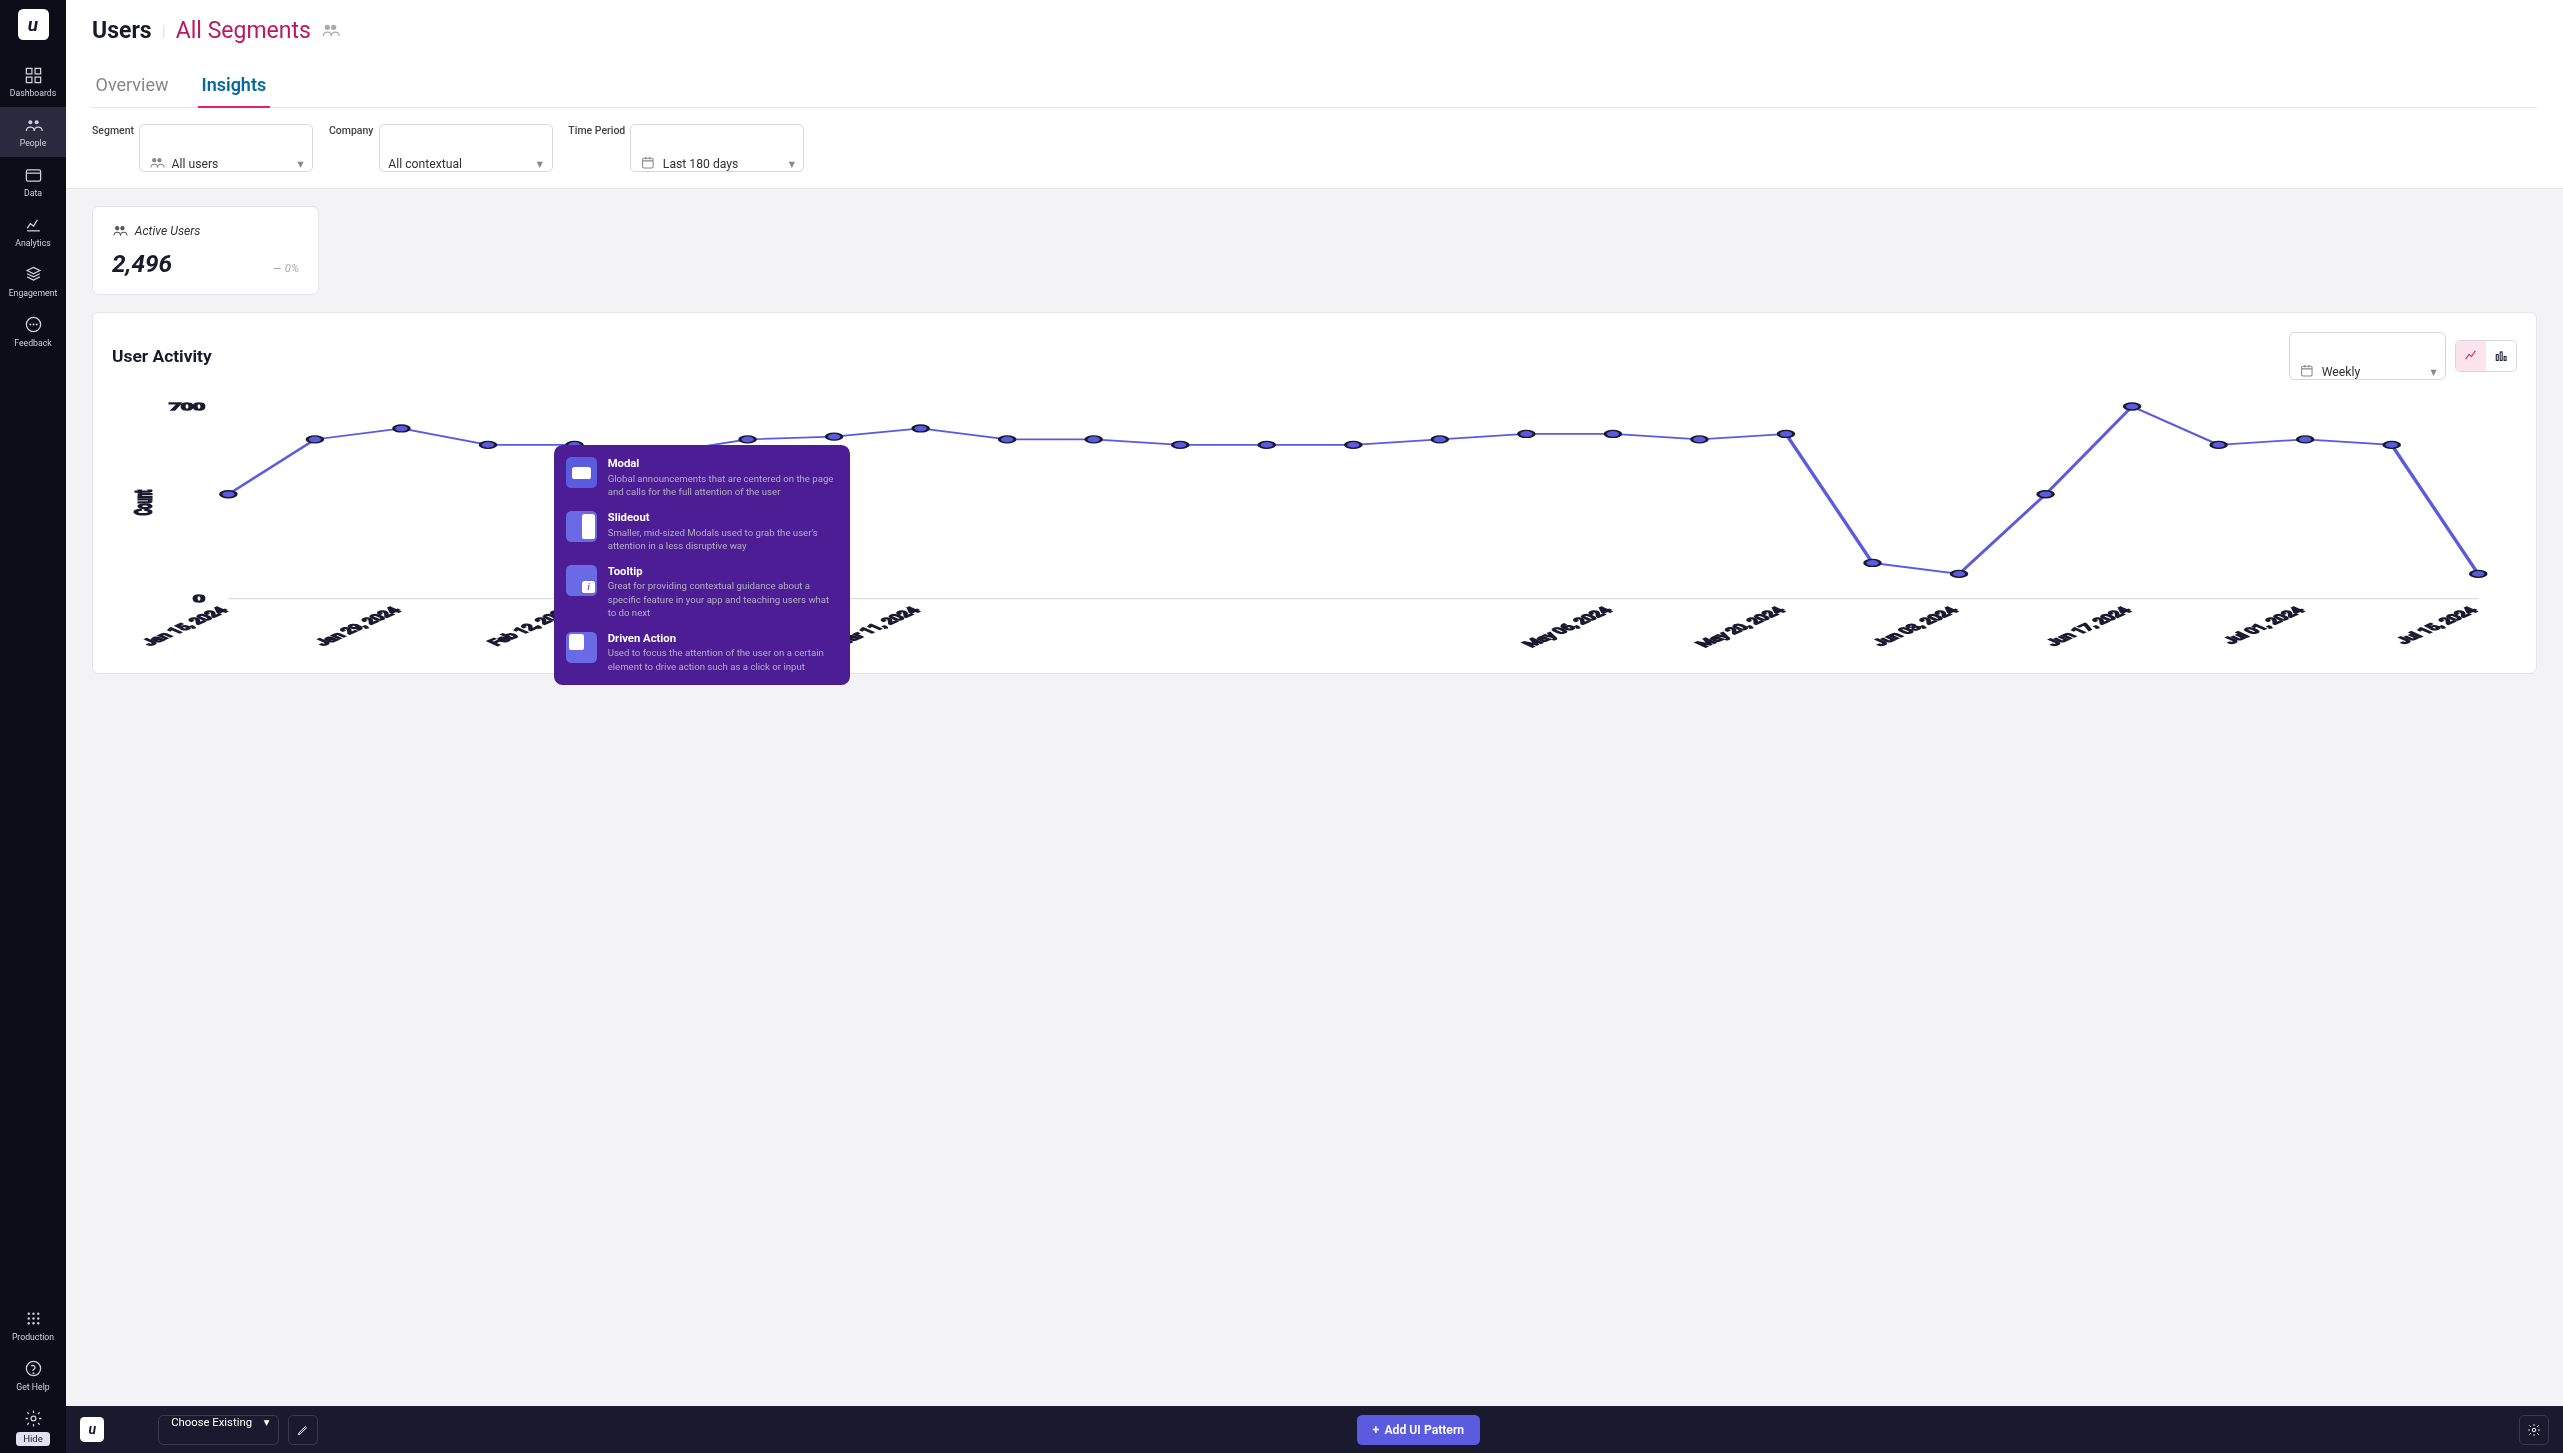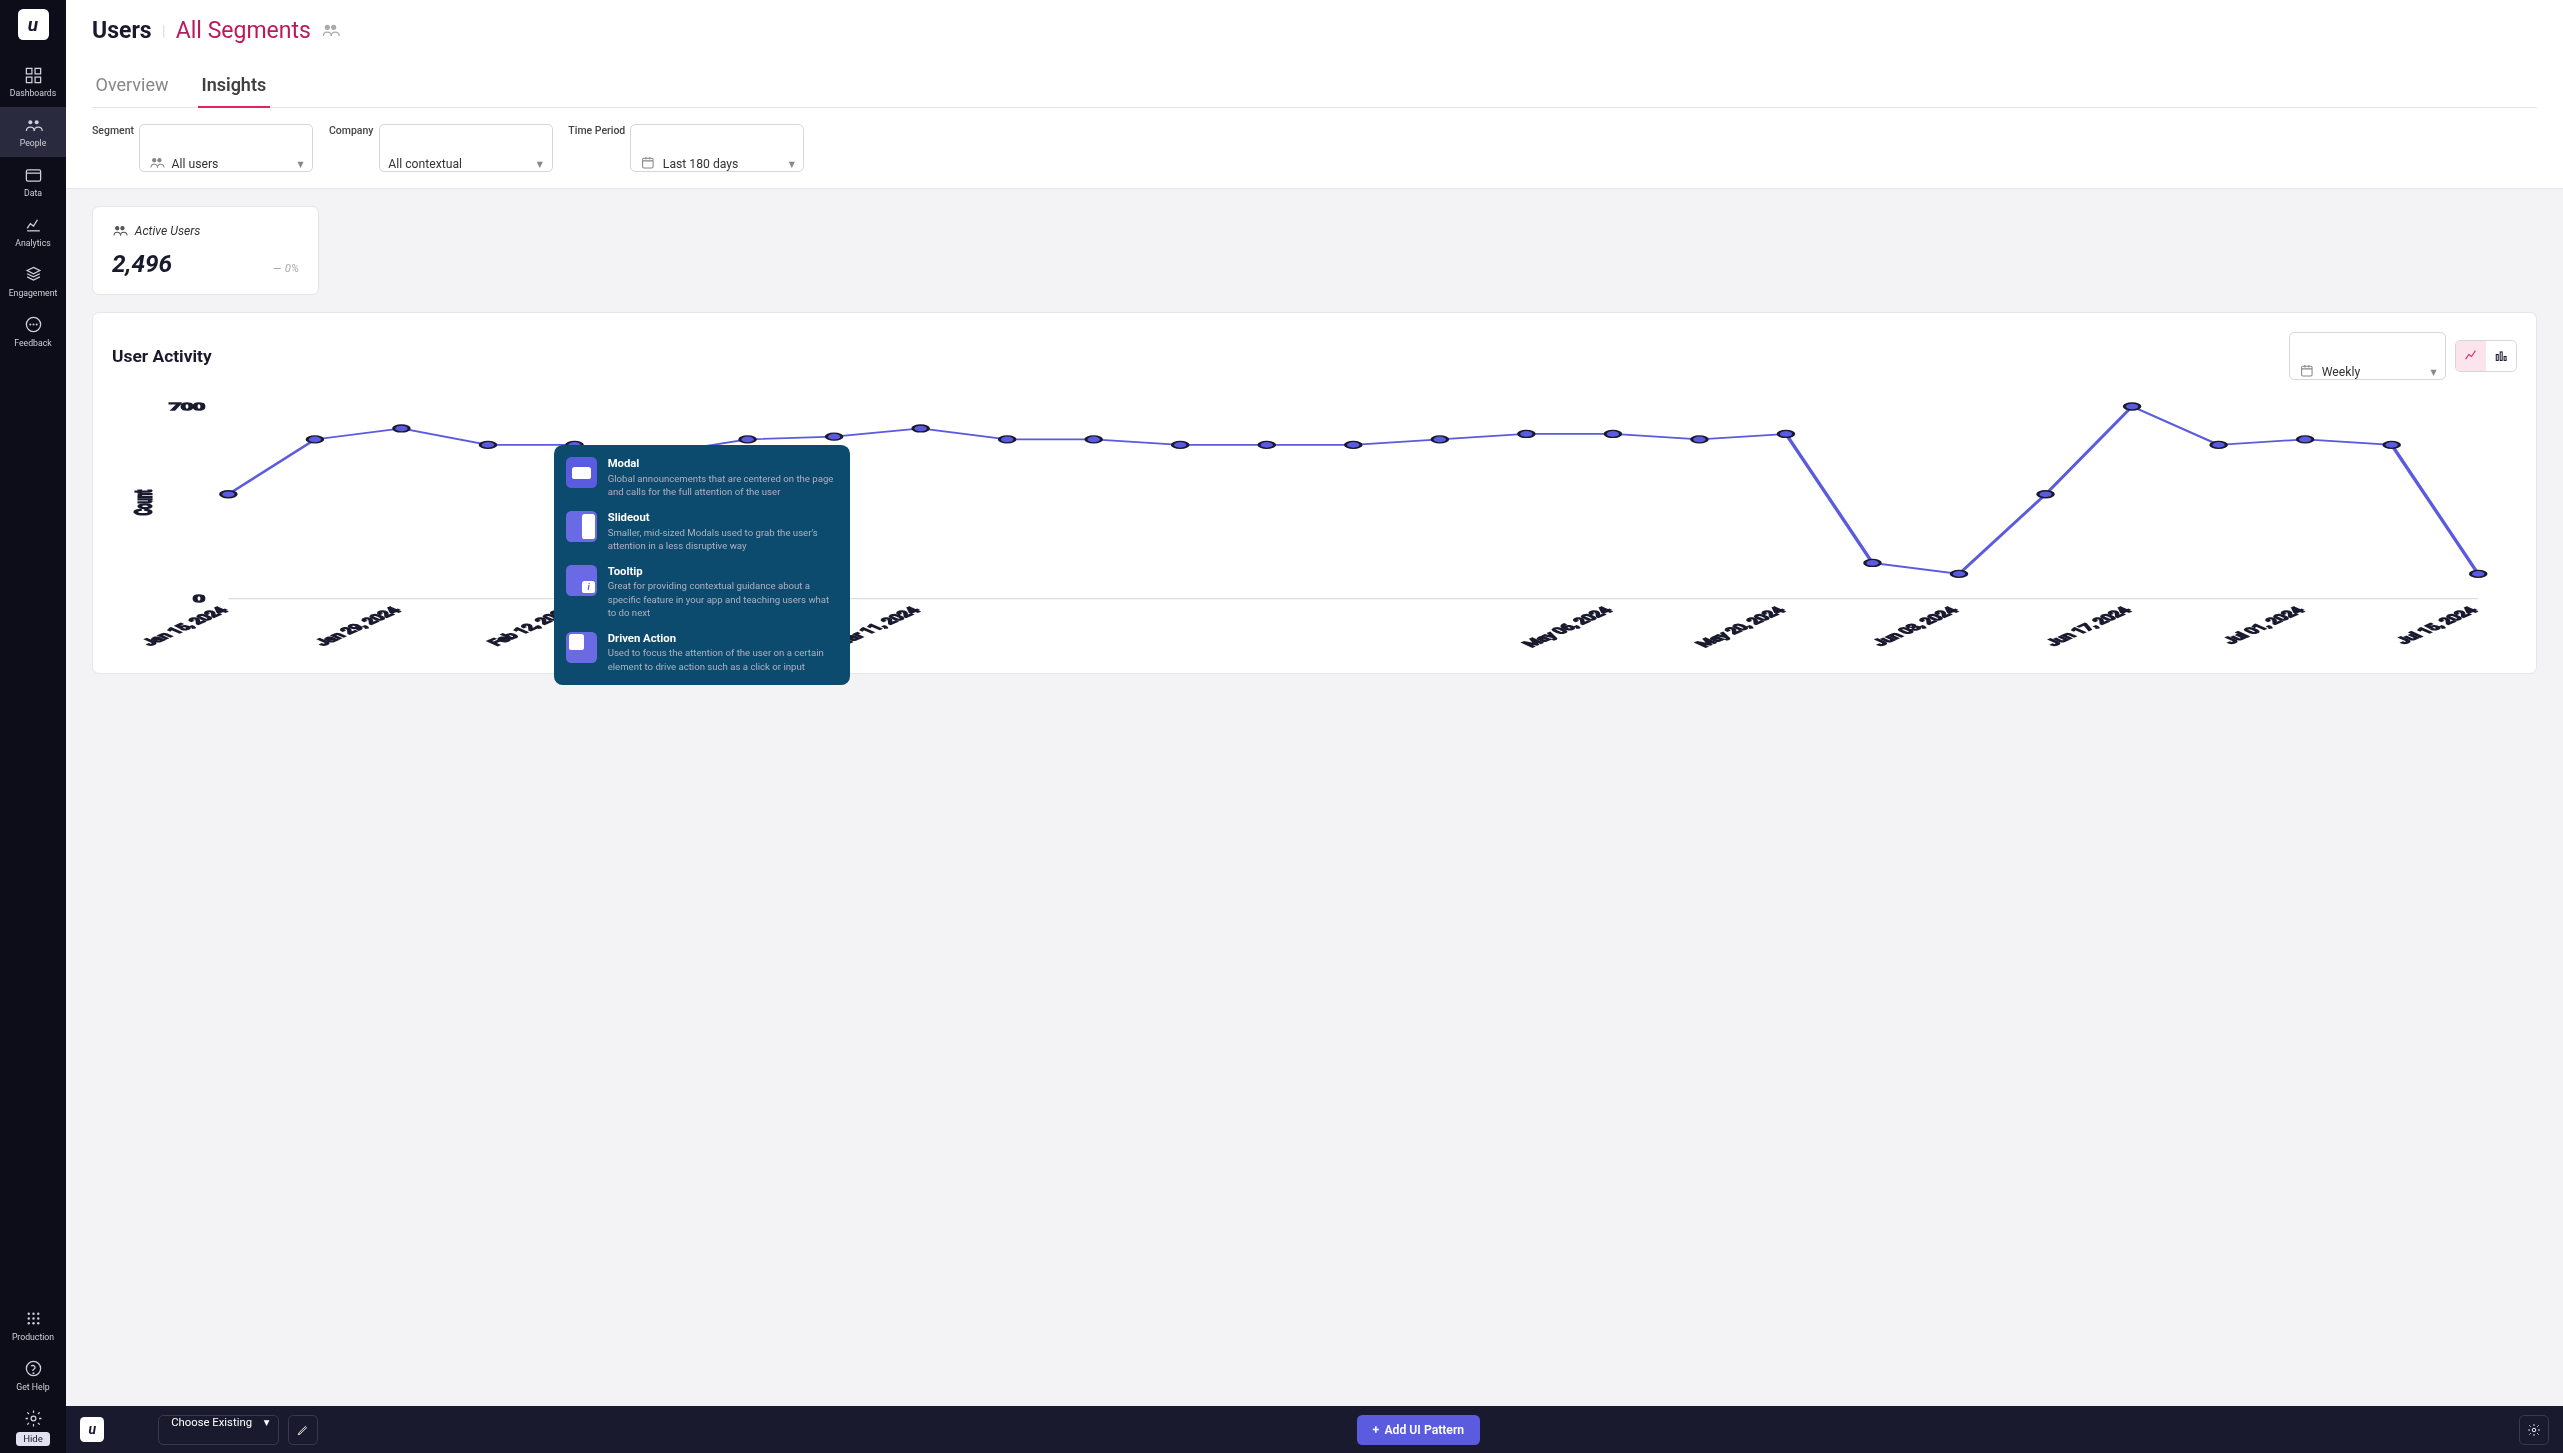--- a/index.html
+++ b/index.html
@@ -13,21 +13,21 @@
 .sidebar-spacer{flex:1;}
 .hide-badge{background:#e0e0f0;color:#1a1a2e;font-size:9.6px;padding:1.7px 7px;border-radius:3.5px;margin-bottom:7px;cursor:pointer;}
 .main{flex:1;display:flex;flex-direction:column;background:#fff;overflow:hidden;position:relative;}
 .header{padding:17.4px 26px 0;}
 .title-row{display:flex;align-items:center;gap:10.5px;}
 .title{font-size:23px;font-weight:700;}
 .title-sub{color:#be185d;font-weight:400;}
 .title-sep{color:#ccc;font-weight:300;}
 .tabs{display:flex;gap:26px;margin-top:21px;border-bottom:0.9px solid #e5e5ea;}
 .tab{padding:8.7px 3.5px 12.2px;cursor:pointer;color:#888;font-size:18px;position:relative;}
-.tab.active{color:#404040;font-weight:600;}
+.tab.active{color:#0369a1;font-weight:600;}
 .tab.active::after{content:'';position:absolute;left:0;right:0;bottom:-0.9px;height:2.6px;background:#e91e63;}
 .filters{display:flex;gap:15.7px;padding:15.7px 26px;border-bottom:0.9px solid #e5e5ea;}
 .filter{display:flex;flex-direction:row;gap:5.2px;}
 .filter-label{font-size:10.5px;color:#444;font-weight:500;}
 .select{height:48px;border:0.9px solid #d5d5dd;border-radius:5.2px;padding:0 26px 0 8.7px;display:flex;align-items:flex-end;gap:7px;background:#fff;font-size:12.2px;color:#333;cursor:pointer;position:relative;min-width:174px;}
 .select .chev{position:absolute;right:8.7px;color:#888;}
 .content{flex:1;background:#f3f3f6;padding:17.4px 26px;overflow:auto;}
 .card{background:#fff;border:0.9px solid #e5e5ea;border-radius:7px;padding:15.7px 19px;}
 .kpi-card{width:227px;margin-bottom:17.4px;font-style:italic;}
 .kpi-title{display:flex;align-items:center;gap:7px;font-size:12.2px;color:#333;}
@@ -35,21 +35,21 @@
 .kpi-value{font-size:24.4px;font-weight:700;}
 .kpi-delta{color:#aaa;font-size:11.3px;display:flex;align-items:center;gap:3.5px;}
 .chart-card{padding:19px;}
 .chart-head{display:flex;align-items:center;justify-content:space-between;margin-bottom:8.7px;}
 .chart-title{font-size:17.4px;font-weight:700;}
 .chart-controls{display:flex;gap:8.7px;align-items:center;}
 .toggle-group{display:flex;border:0.9px solid #d5d5dd;border-radius:5.2px;overflow:hidden;}
 .toggle{width:30px;height:30px;display:flex;align-items:center;justify-content:center;cursor:pointer;background:#fff;}
 .toggle.active{background:#fce4ec;color:#e91e63;}
 .chart-svg{width:100%;height:262px;}
-.popup{position:absolute;left:488px;top:445px;width:296px;background:#0c4a6e;border-radius:8.7px;padding:12.2px;color:#fff;display:flex;flex-direction:column;gap:12.2px;z-index:10;}
+.popup{position:absolute;left:488px;top:445px;width:296px;background:#4c1d95;border-radius:8.7px;padding:12.2px;color:#fff;display:flex;flex-direction:column;gap:12.2px;z-index:10;}
 .popup-item{display:flex;gap:10.5px;cursor:pointer;}
 .popup-icon{width:31px;height:31px;border-radius:5.2px;background:#5b5be0;flex-shrink:0;display:flex;align-items:center;justify-content:center;position:relative;}
 .popup-text{flex:1;}
 .popup-title{font-size:11.3px;font-weight:700;margin-bottom:1.7px;}
 .popup-desc{font-size:9.6px;color:#b0b0c0;line-height:1.4;}
 .bottom-bar{height:47px;background:#1a1a2e;display:flex;align-items:center;padding:0 14px;gap:8.7px;}
 .bottom-logo{width:24.4px;height:24.4px;background:#fff;border-radius:4.4px;display:flex;align-items:center;justify-content:center;font-style:italic;font-weight:700;color:#1a1a2e;font-size:14px;}
 .choose-btn{height:30px;border:0.9px solid #3a3a4e;border-radius:5.2px;background:transparent;color:#fff;padding:0 26px 0 12.2px;font-size:11.3px;cursor:pointer;position:relative;display:flex;align-items:flex-start;margin-left:45px;}
 .choose-btn .chev{position:absolute;right:8.7px;}
 .icon-btn{width:30px;height:30px;border:0.9px solid #3a3a4e;border-radius:5.2px;background:transparent;color:#fff;display:flex;align-items:center;justify-content:center;cursor:pointer;}

